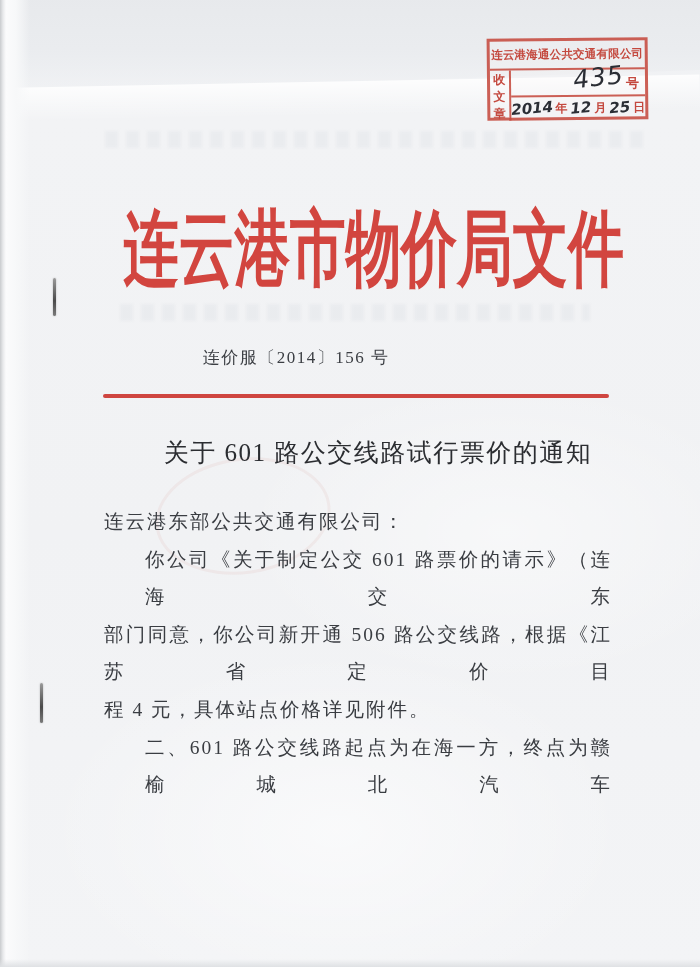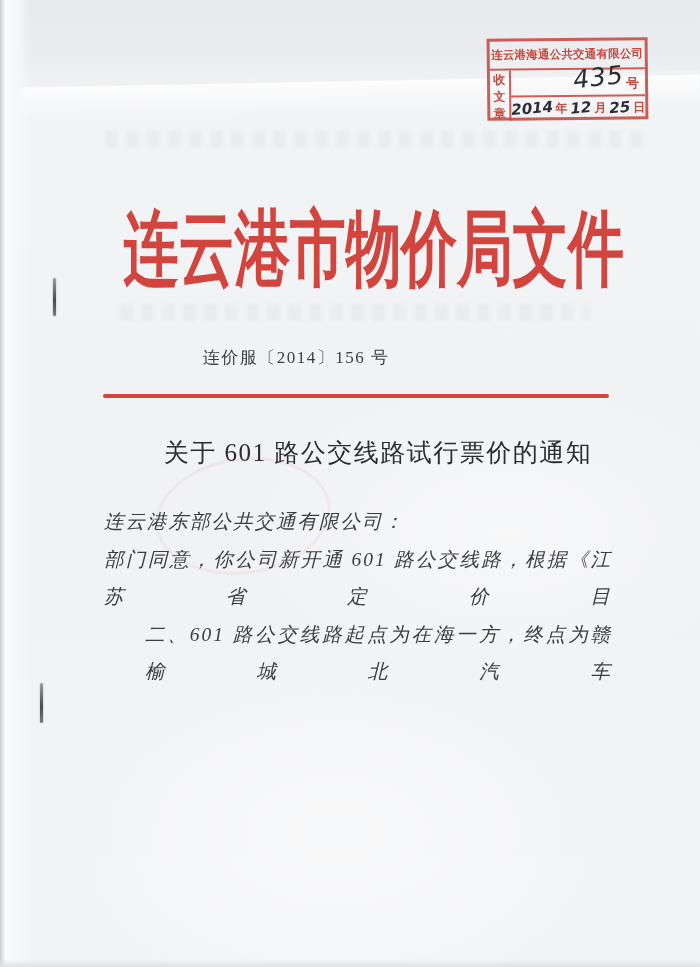--- a/index.html
+++ b/index.html
@@ -110,21 +110,21 @@
     position:absolute;left:0;top:436px;width:700px;text-align:center;
     font-size:25px;font-weight:normal;letter-spacing:1.5px;color:#2b2d31;
     white-space:nowrap;
     margin-left:28px;
   }
   
   .body-text{
     position:absolute;left:104px;top:503px;width:508px;
     font-size:19.5px;line-height:37.6px;color:#3a3d42;
   }
-  .bline{letter-spacing:2px;white-space:nowrap;font-style:italic;}
+  .bline{letter-spacing:2px;white-space:nowrap;}
   .bline.indent{padding-left:41px;}
   .bline.fill{
     white-space:normal;
     text-align:justify;text-align-last:justify;
   }
 </style>
 </head>
 <body>
 
 <div class="paper"></div>
@@ -170,16 +170,18 @@
 </div>
 
 <div class="doc-number">连价服〔2014〕156 号</div>
 
 <div class="red-rule"></div>
 
 <div class="subject">关于 601 路公交线路试行票价的通知</div>
 
 <div class="body-text">
   <div class="bline">连云港东部公共交通有限公司：</div>
-  <div class="bline fill">部门同意，你公司新开通 601 路公交线路，根据《江苏省定价目</div>
+  <div class="bline indent fill">你公司《关于制定公交 601 路票价的请示》（连海交东</div>
+  <div class="bline fill">部门同意，你公司新开通 506 路公交线路，根据《江苏省定价目</div>
+  <div class="bline">程 4 元，具体站点价格详见附件。</div>
   <div class="bline indent fill">二、601 路公交线路起点为在海一方，终点为赣榆城北汽车</div>
 
 </div>
 
 </body></html>

